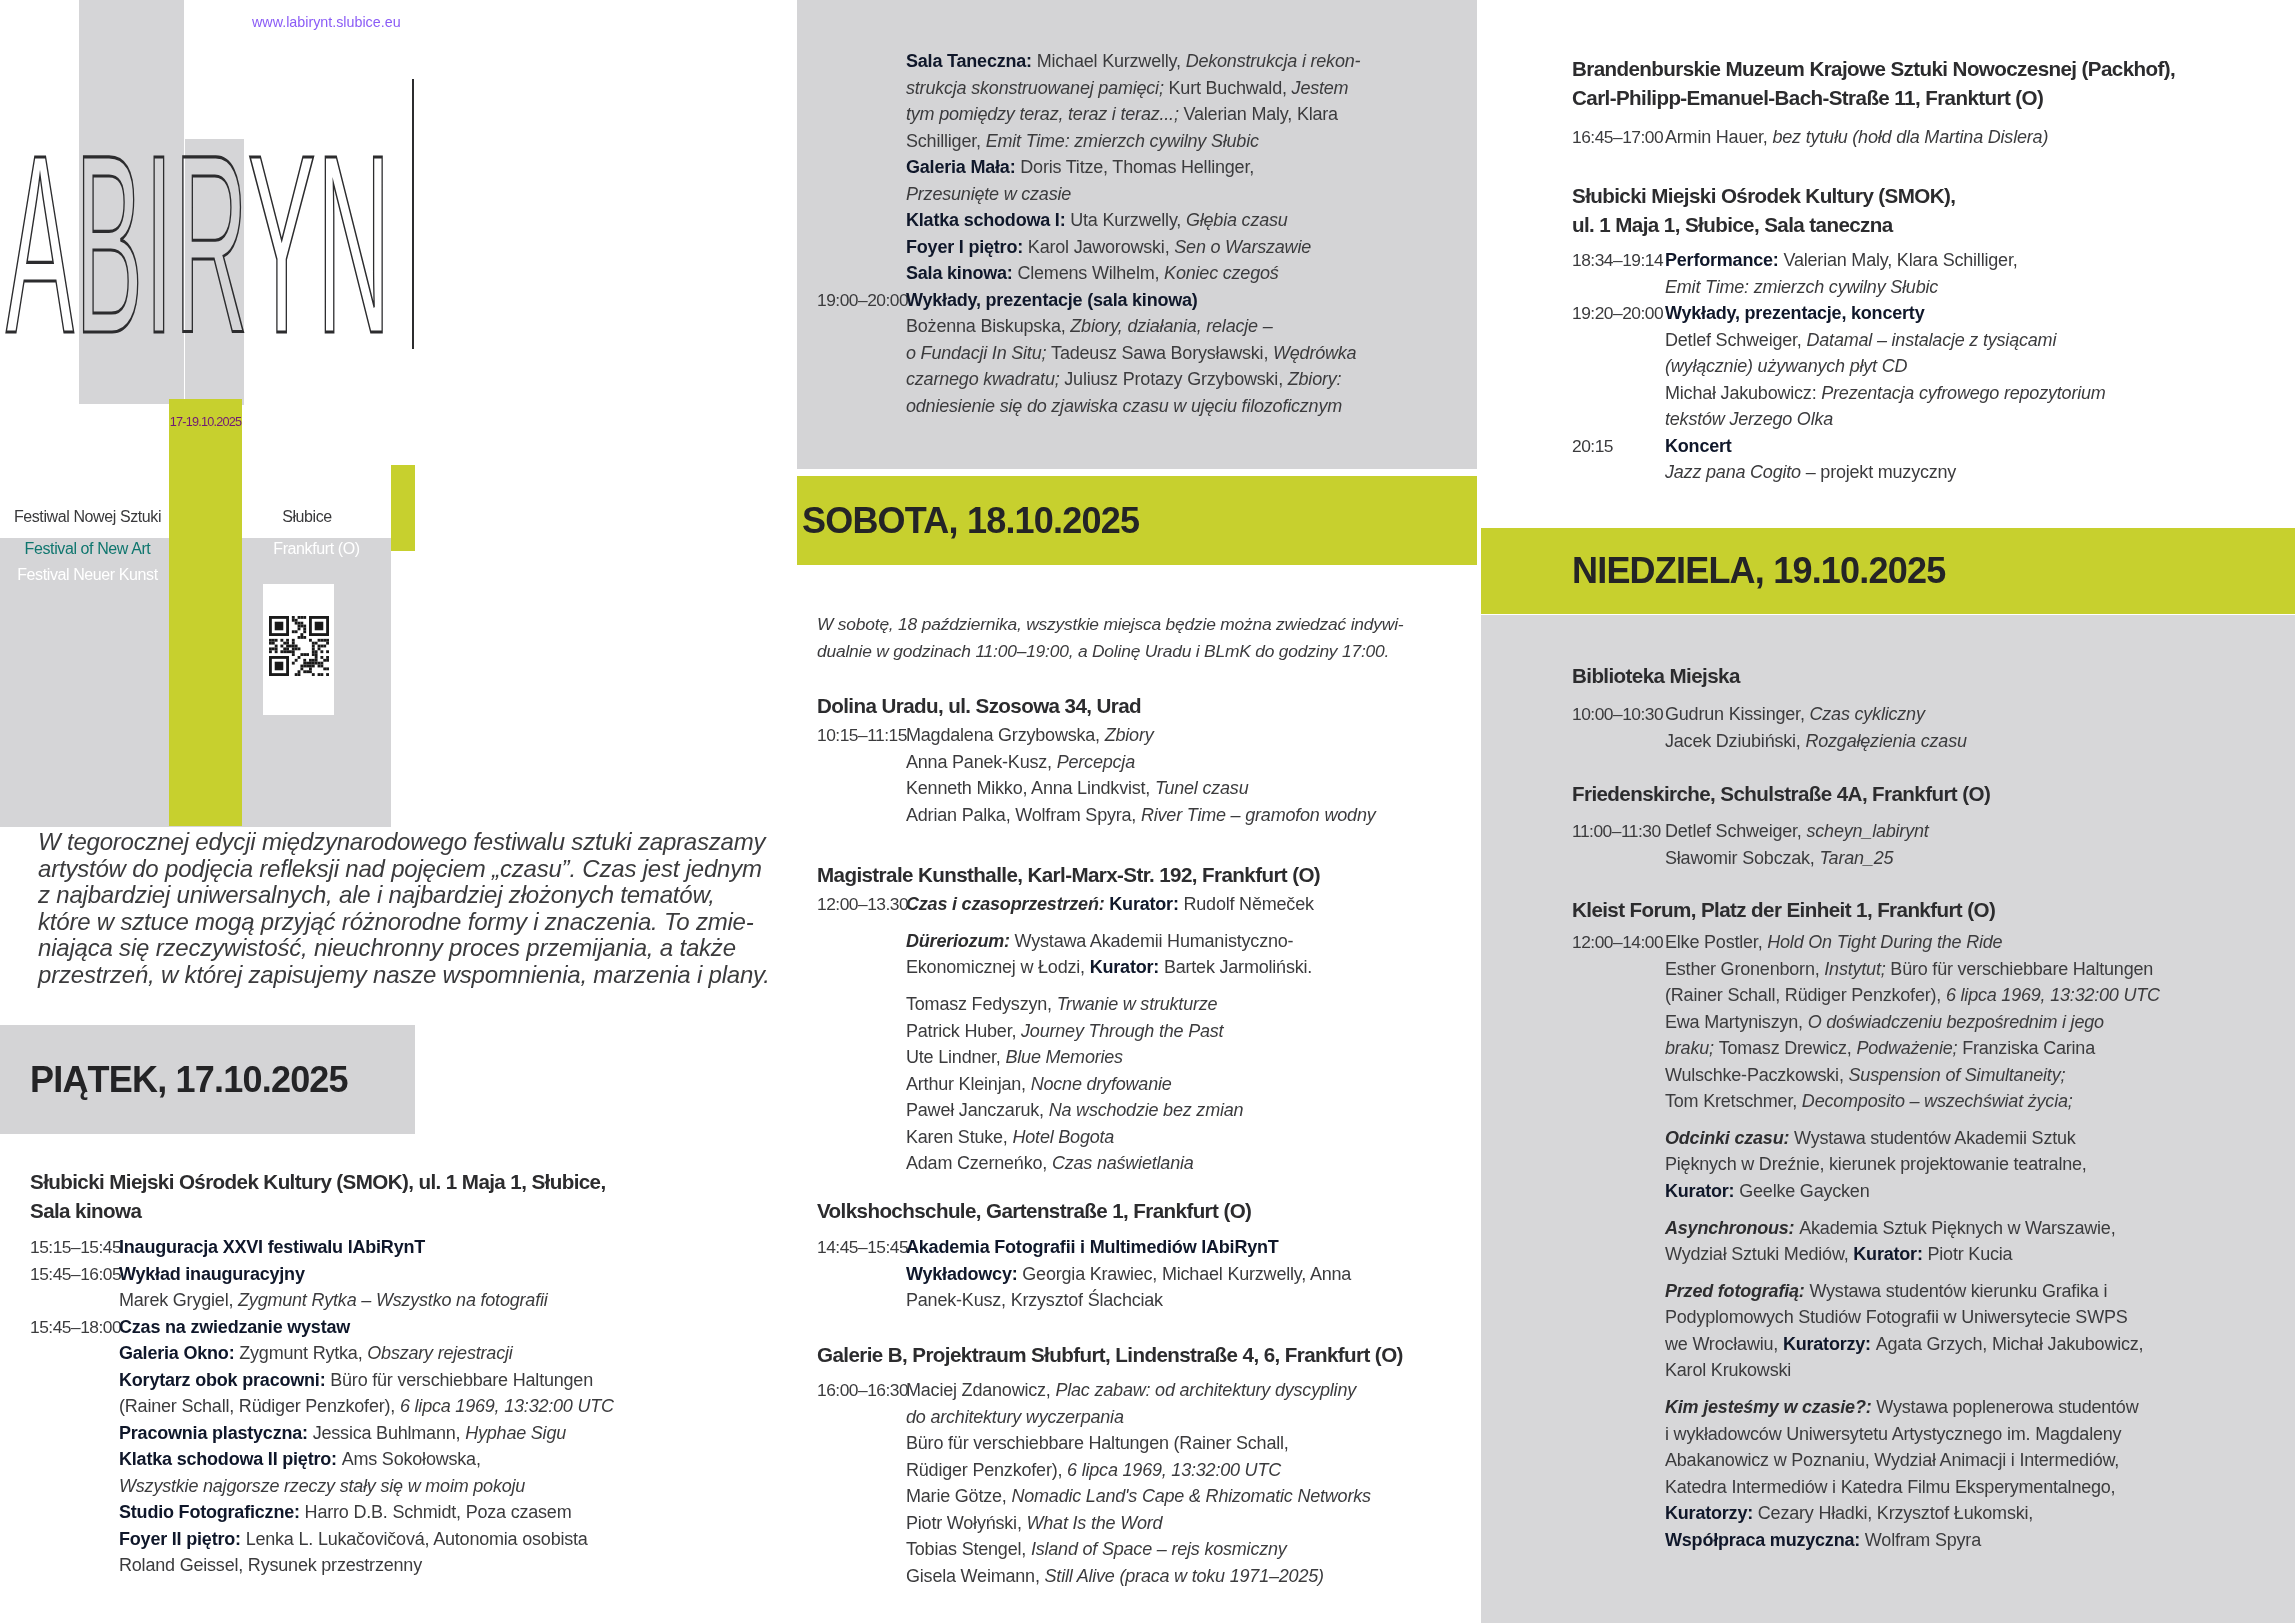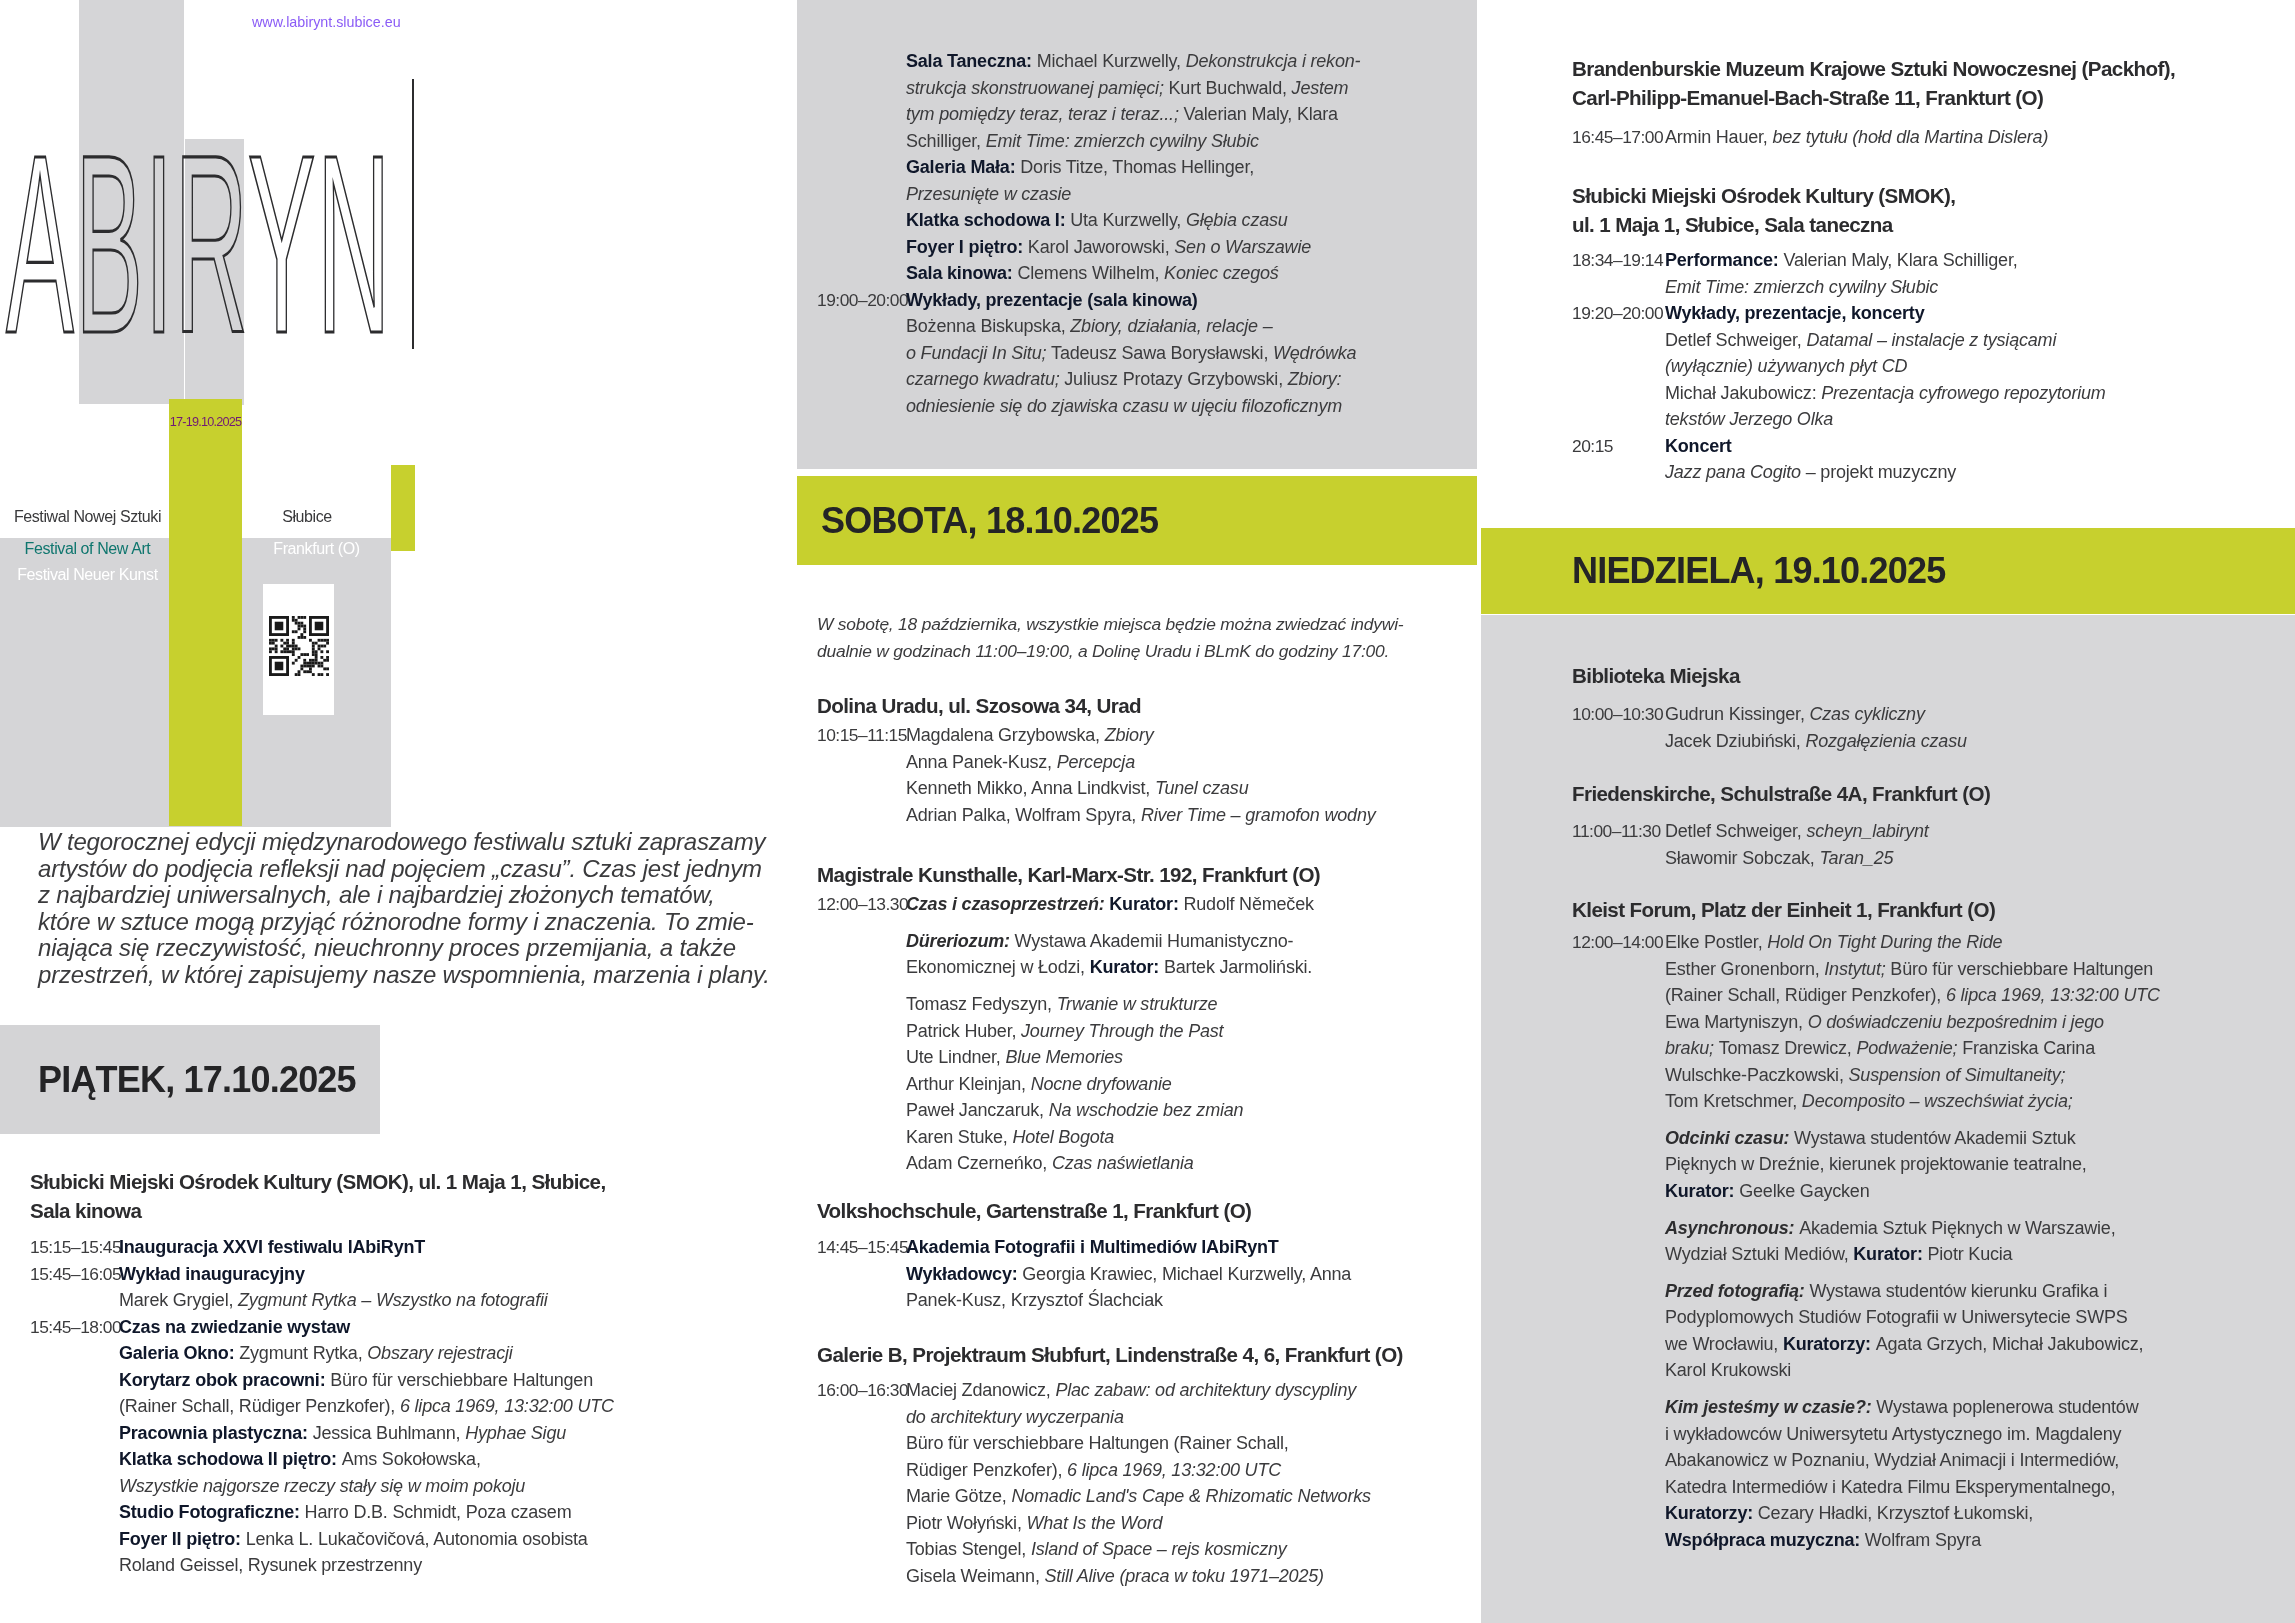--- a/index.html
+++ b/index.html
@@ -194,21 +194,21 @@
 
   <div class="intro" style="left:38px;top:829px">
       <div class="line">W tegorocznej edycji międzynarodowego festiwalu sztuki zapraszamy</div>
       <div class="line">artystów do podjęcia refleksji nad pojęciem „czasu”. Czas jest jednym</div>
       <div class="line">z najbardziej uniwersalnych, ale i najbardziej złożonych tematów,</div>
       <div class="line">które w sztuce mogą przyjąć różnorodne formy i znaczenia. To zmie-</div>
       <div class="line">niająca się rzeczywistość, nieuchronny proces przemijania, a także</div>
       <div class="line">przestrzeń, w której zapisujemy nasze wspomnienia, marzenia i plany.</div>
     </div>
 
-  <div class="band gray2" style="left:0;top:1025px;width:380px;height:109px;padding-left:38px;box-sizing:border-box">
+  <div class="band gray2" style="left:0;top:1025px;width:415px;height:109px;padding-left:30px;box-sizing:border-box">
     <div class="day-title">PIĄTEK, 17.10.2025</div>
   </div>
 
   <div class="venue-h" style="left:30px;top:1167px">
       <div class="line">Słubicki Miejski Ośrodek Kultury (SMOK), ul. 1 Maja 1, Słubice,</div>
       <div class="line">Sala kinowa</div>
     </div>
   <div class="rows" style="left:30px;top:1234px">
       <div class="row"><span class="time">15:15–15:45</span><span class="desc"><span class="seg-b">Inauguracja XXVI festiwalu lAbiRynT</span></span></div>
       <div class="row"><span class="time">15:45–16:05</span><span class="desc"><span class="seg-b">Wykład inauguracyjny</span></span></div>
@@ -236,21 +236,21 @@
       <div class="row"><span class="time"></span><span class="desc"><span class="seg-b">Klatka schodowa I: </span><span class="seg-r">Uta Kurzwelly, </span><span class="seg-i">Głębia czasu</span></span></div>
       <div class="row"><span class="time"></span><span class="desc"><span class="seg-b">Foyer I piętro: </span><span class="seg-r">Karol Jaworowski, </span><span class="seg-i">Sen o Warszawie</span></span></div>
       <div class="row"><span class="time"></span><span class="desc"><span class="seg-b">Sala kinowa: </span><span class="seg-r">Clemens Wilhelm, </span><span class="seg-i">Koniec czegoś</span></span></div>
       <div class="row"><span class="time">19:00–20:00</span><span class="desc"><span class="seg-b">Wykłady, prezentacje (sala kinowa)</span></span></div>
       <div class="row"><span class="time"></span><span class="desc"><span class="seg-r">Bożenna Biskupska, </span><span class="seg-i">Zbiory, działania, relacje –</span></span></div>
       <div class="row"><span class="time"></span><span class="desc"><span class="seg-i">o Fundacji In Situ; </span><span class="seg-r">Tadeusz Sawa Borysławski, </span><span class="seg-i">Wędrówka</span></span></div>
       <div class="row"><span class="time"></span><span class="desc"><span class="seg-i">czarnego kwadratu; </span><span class="seg-r">Juliusz Protazy Grzybowski, </span><span class="seg-i">Zbiory:</span></span></div>
       <div class="row"><span class="time"></span><span class="desc"><span class="seg-i">odniesienie się do zjawiska czasu w ujęciu filozoficznym</span></span></div>
     </div>
 
-  <div class="band accent" style="left:797px;top:476px;width:680px;height:89px;padding-left:24px;box-sizing:border-box">
+  <div class="band accent" style="left:797px;top:476px;width:680px;height:89px;padding-left:5px;box-sizing:border-box">
     <div class="day-title">SOBOTA, 18.10.2025</div>
   </div>
 
   <div class="intro m" style="left:817px;top:611px">
       <div class="line">W sobotę, 18 października, wszystkie miejsca będzie można zwiedzać indywi-</div>
       <div class="line">dualnie w godzinach 11:00–19:00, a Dolinę Uradu i BLmK do godziny 17:00.</div>
     </div>
 
   <div class="venue-h" style="left:817px;top:691px">Dolina Uradu, ul. Szosowa 34, Urad</div>
   <div class="rows" style="left:817px;top:722px">

